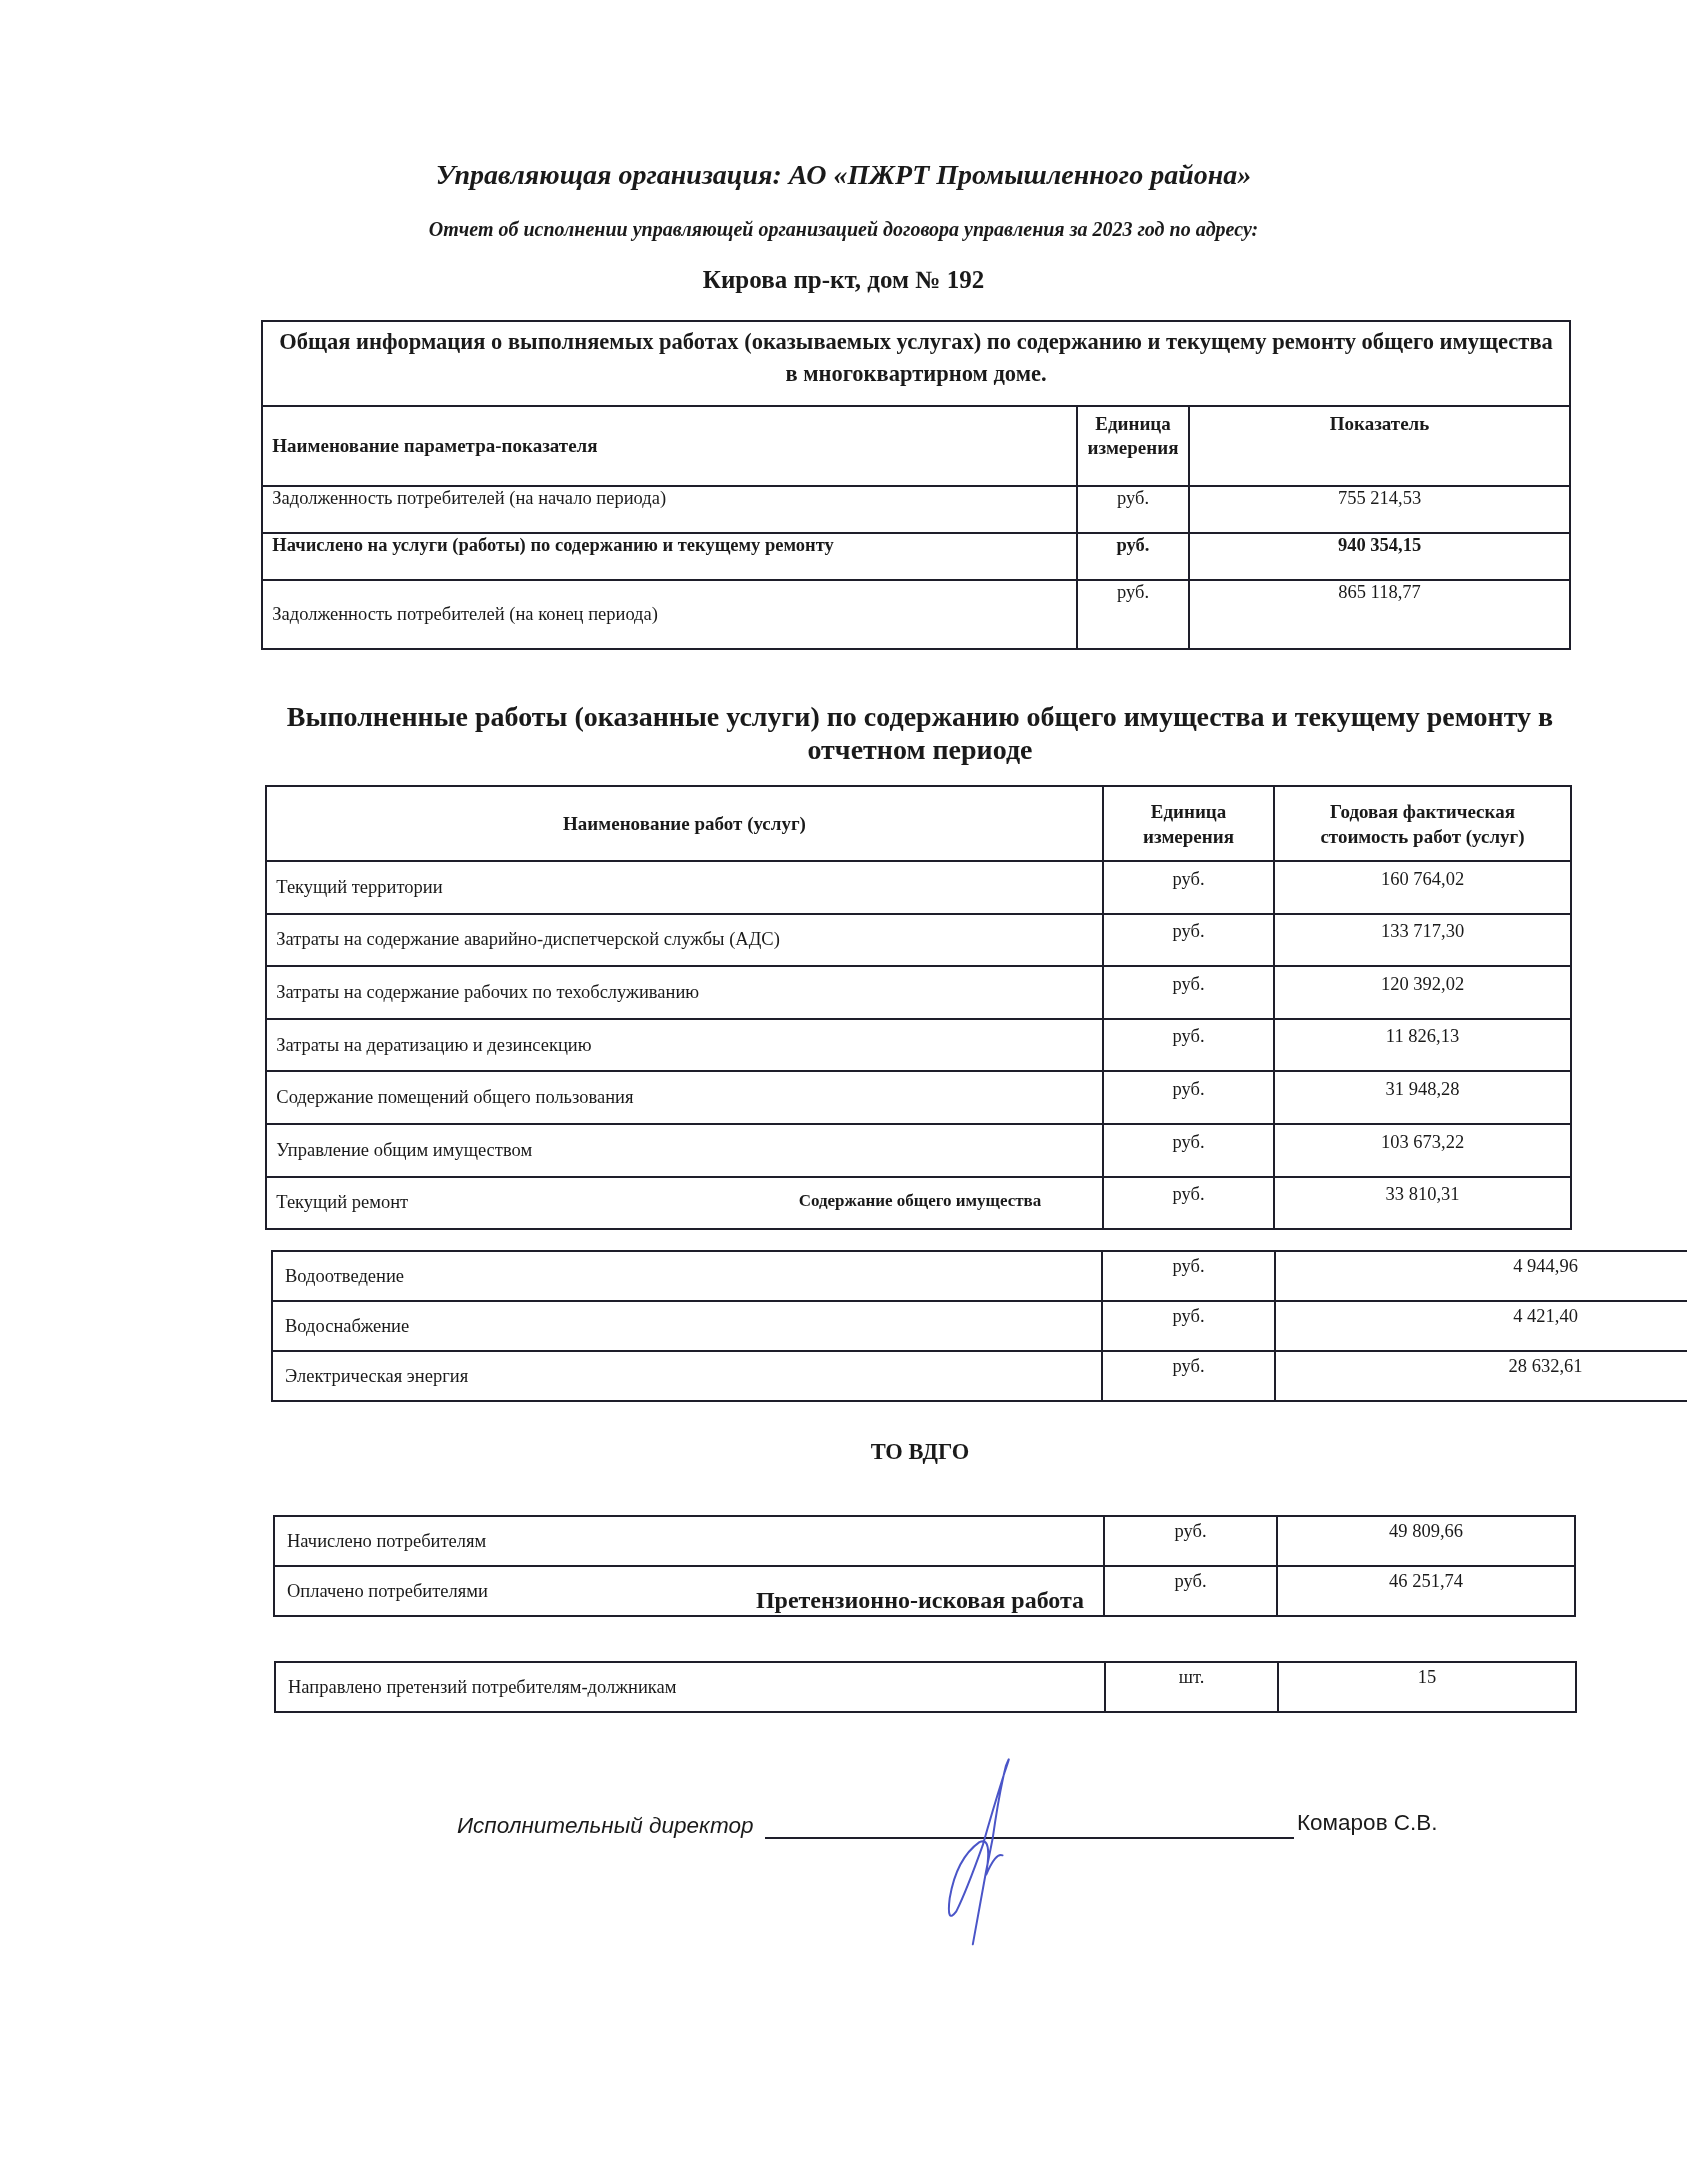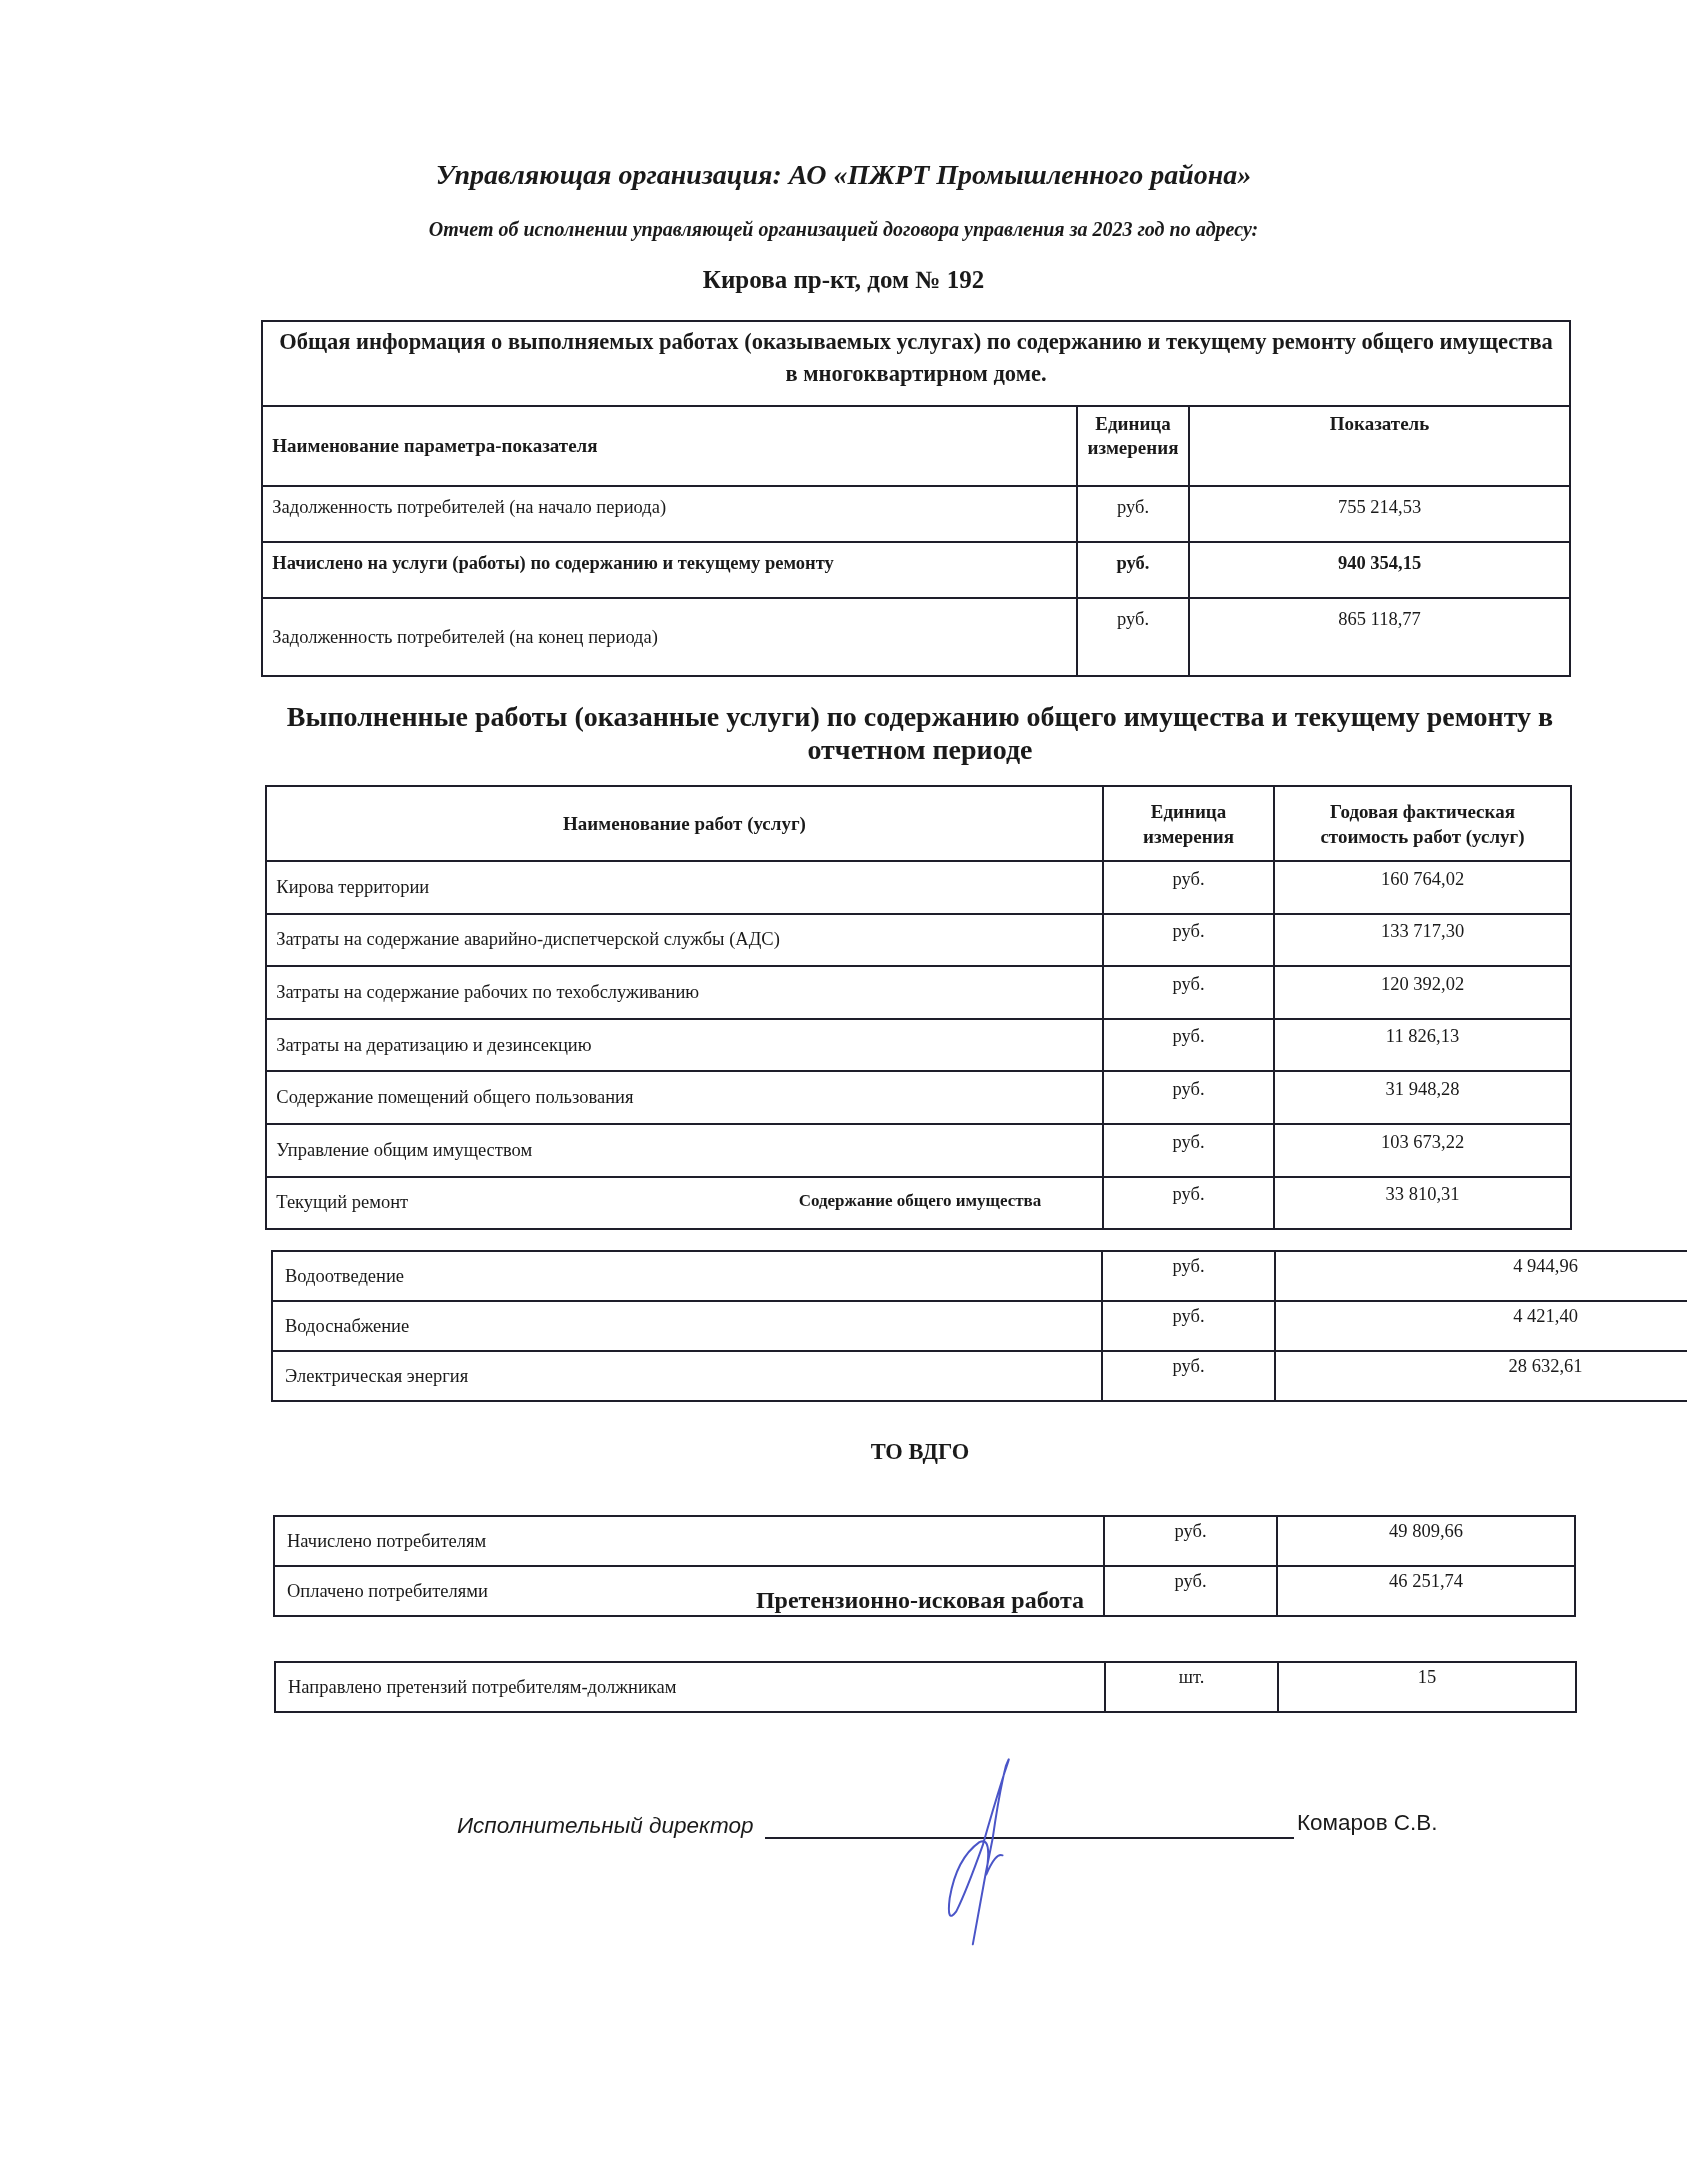--- a/index.html
+++ b/index.html
@@ -13,21 +13,21 @@
 
   table { position: absolute; border-collapse: collapse; table-layout: fixed; }
   td, th { border: 2px solid #1e1e2a; padding: 0 9.3px; vertical-align: top; font-size: 18.5px; }
   td.unit, td.val { text-align: center; }
   .bold { font-weight: bold; }
 
   #t1 { left: 261px; top: 320px; width: 1310px; }
   #t1 .cap td { height: 79px; text-align: center; font-weight: bold; font-size: 22.5px; line-height: 32px; padding-top: 4px; vertical-align: top; margin-top: 48px; }
   #t1 .hdr td { height: 73px; font-weight: bold; font-size: 19px; vertical-align: middle; }
   #t1 .hdr td.unit, #t1 .hdr td.val { vertical-align: top; padding-top: 5.3px; line-height: 24px; }
-  #t1 .row td { height: 44px; padding-top: 10px; }
+  #t1 .row td { height: 44px; padding-top: 1px; }
   #t1 .row.tall td { height: 66px; }
   #t1 .row.tall td.name { vertical-align: middle; padding-top: 0; }
 
   .sec-head { position: absolute; left: 265px; width: 1310px; text-align: center; font-weight: bold; }
   #sec2 { top: 700px; font-size: 28px; line-height: 33px; }
   #sec3 { top: 1191px; font-size: 17px; }
   #sec4 { top: 1439px; font-size: 22.5px; }
   #sec5 { top: 1587px; font-size: 24px; }
 
   #t2 { left: 265px; top: 785px; width: 1307px; }
@@ -96,21 +96,21 @@
       <col style="width:171px">
       <col>
     </colgroup>
   <tbody>
       <tr class="hdr">
     <td>Наименование работ (услуг)</td>
     <td>Единица измерения</td>
     <td>Годовая фактическая стоимость работ (услуг)</td>
   </tr>
   <tr class="row">
-        <td class="name">Кирова территории</td>
+        <td class="name">Текущий территории</td>
         <td class="unit">руб.</td>
         <td class="val">160 764,02</td>
       </tr>
   <tr class="row">
         <td class="name">Затраты на содержание аварийно-диспетчерской службы (АДС)</td>
         <td class="unit">руб.</td>
         <td class="val">133 717,30</td>
       </tr>
   <tr class="row">
         <td class="name">Затраты на содержание рабочих по техобслуживанию</td>

